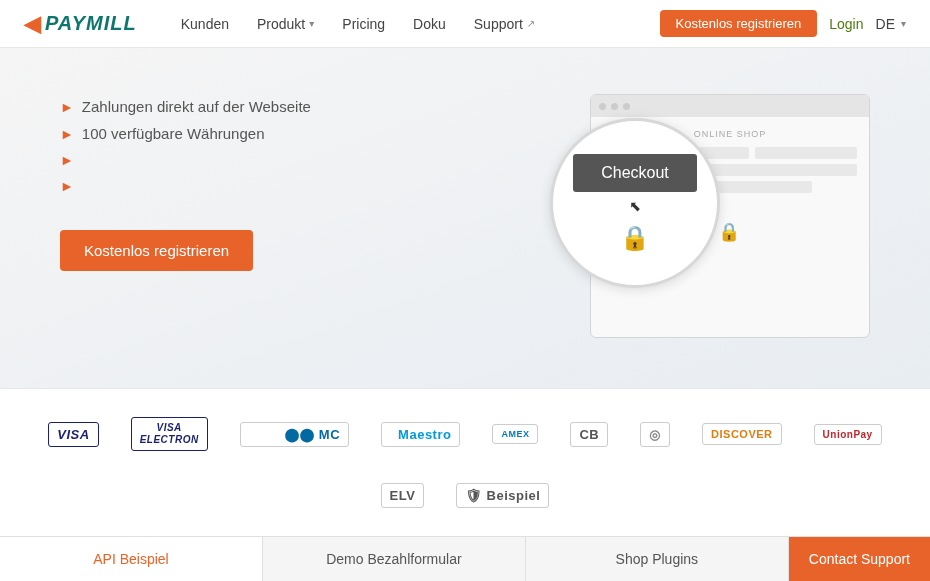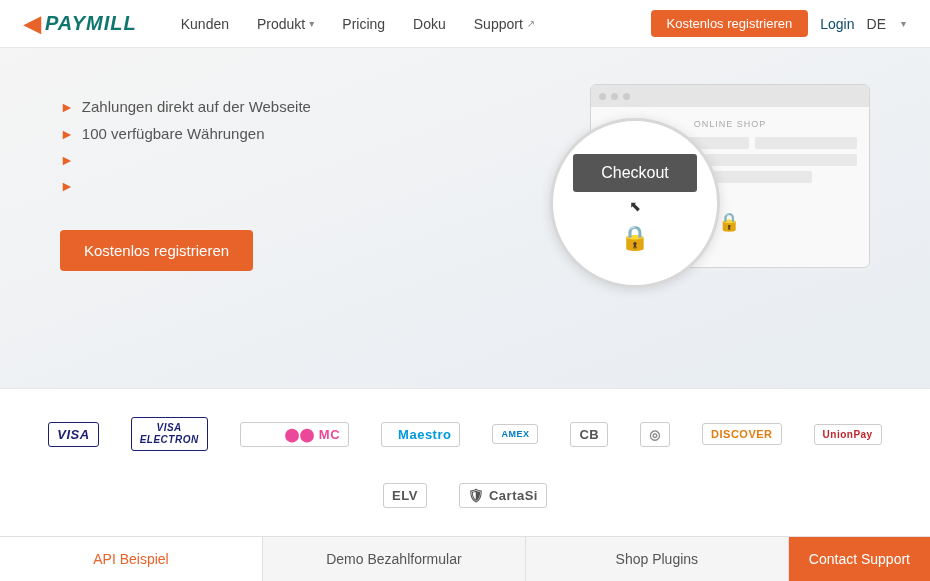--- a/index.html
+++ b/index.html
@@ -18,22 +18,22 @@
     .nav-item {
       padding: 4px 12px; font-size: 14px; color: #444; cursor: pointer;
       text-decoration: none; display: flex; align-items: center; gap: 4px;
     }
     .nav-arrow { font-size: 10px; color: #888; }
     .navbar-right { display: flex; align-items: center; gap: 12px; }
     .btn-register {
       background: #e8632a; color: #fff; border: none; border-radius: 4px;
       padding: 6px 16px; font-size: 13px; cursor: pointer; font-weight: 500;
     }
-    .btn-login { background: none; border: none; font-size: 14px; color: #0c4a6e; cursor: pointer; }
-    .lang-selector { display: flex; align-items: center; gap: 15px; font-size: 14px; color: #444; cursor: pointer; }
+    .btn-login { background: none; border: none; font-size: 14px; color: #4d7c0f; cursor: pointer; }
+    .lang-selector { display: flex; align-items: center; gap: 6px; font-size: 14px; color: #444; cursor: pointer; }
 
     
     .hero {
       background: linear-gradient(160deg, #f5f5f5 0%, #e8edf2 100%);
       padding: 40px 60px 0 60px;
       min-height: 340px;
       position: relative;
       overflow: hidden;
     }
     .hero-inner { display: flex; align-items: flex-start; }
@@ -55,21 +55,21 @@
       margin-top: 4px;
     }
 
     
     .hero-illustration {
       flex: 0 0 340px; height: 260px;
       position: relative; margin-top: -10px;
     }
     .browser-window {
       background: #f9f9f9; border: 1px solid #d5d5d5; border-radius: 6px;
-      width: 280px; height: 184px; position: absolute; right: 0; top: 6px;
+      width: 280px; height: 244px; position: absolute; right: 0; top: 16px;
       overflow: hidden;
     }
     .browser-bar {
       background: #e5e5e5; height: 22px; display: flex; align-items: center; padding: 0 8px; gap: 5px;
     }
     .browser-dot { width: 7px; height: 7px; border-radius: 50%; background: #ccc; }
     .browser-content { padding: 12px; }
     .browser-shop-label { font-size: 9px; color: #aaa; text-align: center; margin-bottom: 8px; letter-spacing: 1px; }
     .browser-form-row { display: flex; gap: 6px; margin-bottom: 5px; }
     .browser-field {
@@ -106,21 +106,21 @@
       gap: 32px; flex-wrap: wrap;
       border-top: 1px solid #e8e8e8;
     }
     .payment-logo {
       font-size: 13px; font-weight: 700; color: #999;
       border: 1.5px solid #ccc; border-radius: 3px;
       padding: 4px 8px; letter-spacing: 0.5px;
     }
     .payment-logo.visa { color: #1a1f71; border-color: #1a1f71; font-style: italic; }
     .payment-logo.visa-electron { color: #1a1f71; border-color: #1a1f71; font-style: italic; font-size: 11px; }
-    .payment-logo.mastercard { color: #ec4899; padding-left: 44px; }
+    .payment-logo.mastercard { color: #0369a1; padding-left: 44px; }
     .payment-logo.maestro { color: #0099df; padding-left: 16px; }
     .payment-logo.amex { color: #007bc1; }
     .payment-logo.cb { color: #555; }
     .payment-logo.diners { color: #888; }
     .payment-logo.discover { color: #e07d12; }
     .payment-logo.unionpay { color: #c0272d; font-size: 11px; }
     .payment-logo.elv { color: #555; }
     .payment-logo.cartasi { color: #555; }
 
     
@@ -245,21 +245,21 @@
   <div class="payment-logo visa">VISA</div>
   <div class="payment-logo visa-electron" style="font-size:10px; line-height:1.2; text-align:center;">VISA<br>ELECTRON</div>
   <div class="payment-logo mastercard">⬤⬤ MC</div>
   <div class="payment-logo maestro">Maestro</div>
   <div class="payment-logo amex" style="font-size:9px;">AMEX</div>
   <div class="payment-logo cb">CB</div>
   <div class="payment-logo diners">◎</div>
   <div class="payment-logo discover" style="font-size:11px;">DISCOVER</div>
   <div class="payment-logo unionpay" style="font-size:10px;">UnionPay</div>
   <div class="payment-logo elv">ELV</div>
-  <div class="payment-logo cartasi">🛡 CartaSi</div>
+  <div class="payment-logo cartasi">🛡 Beispiel</div>
 </section>
 
 <div class="tabs-section">
   <div class="tab-item active">
     <span>API Beispiel</span>
   </div>
   <div class="tab-item">
     <span>Demo Bezahlformular</span>
   </div>
   <div class="tab-item">

